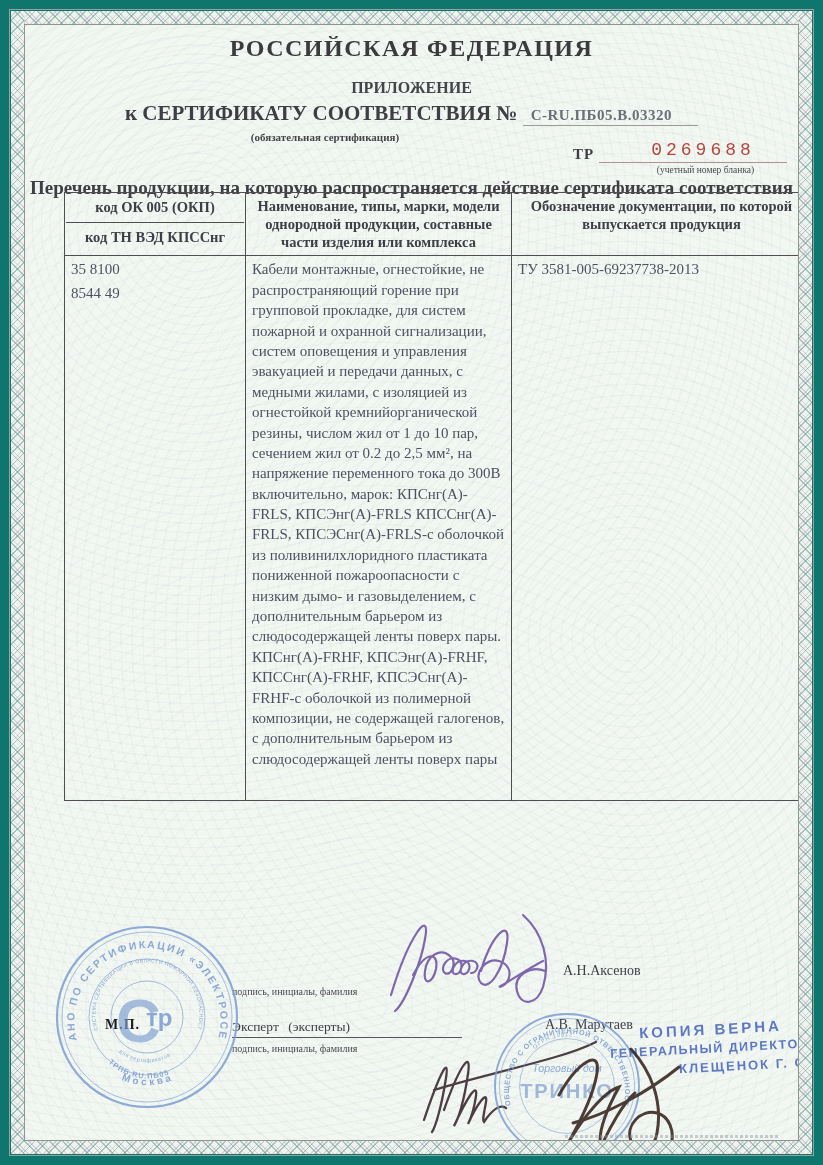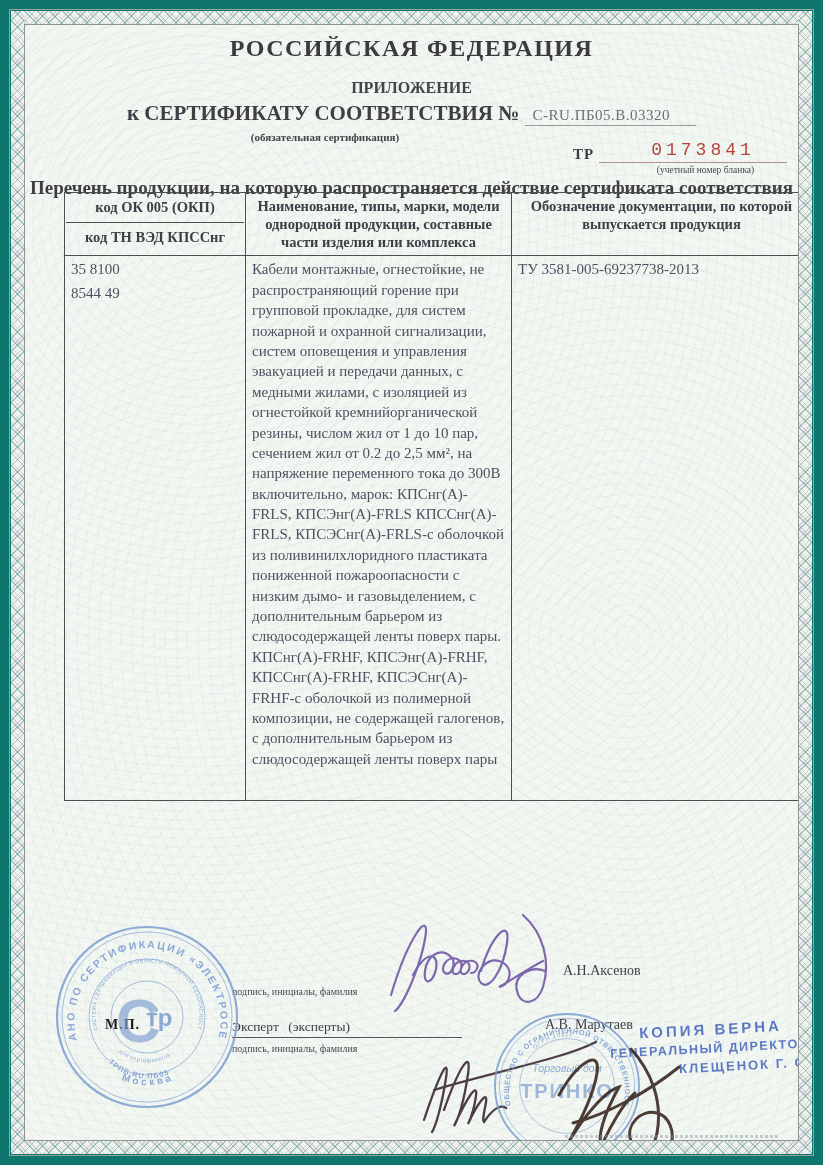--- a/index.html
+++ b/index.html
@@ -26,21 +26,21 @@
     background-image:
       repeating-radial-gradient(circle at 22% 18%, rgba(120,165,185,.07) 0 1.5px, transparent 1.5px 9px),
       repeating-radial-gradient(circle at 78% 55%, rgba(130,180,150,.07) 0 1.5px, transparent 1.5px 11px),
       repeating-radial-gradient(circle at 45% 88%, rgba(150,150,190,.06) 0 1.5px, transparent 1.5px 13px);}
   .abs{position:absolute;}
 
   
   .country{top:10px;left:0;right:0;text-align:center;font-size:24px;font-weight:bold;letter-spacing:1.5px;color:#3b3b3d;}
   .doc-type{top:54px;left:0;right:0;text-align:center;font-size:16px;font-weight:bold;color:#44444a;}
   .cert-line{top:76px;left:0;right:0;text-align:center;font-size:21px;font-weight:bold;color:#3e3e44;}
-  .cert-number{font-size:15px;font-weight:normal;color:#6b6f77;letter-spacing:.5px;border-bottom:1px solid #9a9a9a;padding:0 26px 2px 8px;}
+  .cert-number{font-size:15px;font-weight:bold;color:#6b6f77;letter-spacing:.5px;border-bottom:1px solid #9a9a9a;padding:0 26px 2px 8px;}
   .mandatory{top:106px;left:0;width:600px;text-align:center;font-size:11px;font-weight:bold;color:#44444a;}
   .tr-label{top:121px;left:548px;font-size:15px;font-weight:bold;letter-spacing:1px;color:#3e3e44;}
   .blank-number{top:115px;left:598px;width:160px;text-align:center;font-size:18px;letter-spacing:4px;color:#b5453c;font-family:"Liberation Mono", monospace;}
   .blank-underline{top:137px;left:574px;width:188px;border-top:1px solid #b09090;height:0;}
   .blank-note{top:140px;left:598px;width:165px;text-align:center;font-size:9.5px;color:#4a4a50;}
 
   
   .tbl-caption{top:152px;left:0;right:0;text-align:center;font-size:19px;font-weight:bold;color:#3e3e44;}
   table.products{position:absolute;top:167px;left:19px;width:742px;border-collapse:collapse;table-layout:fixed;margin-left:20px;}
   table.products th, table.products td{border:1.4px solid #4f4f52;vertical-align:top;}
@@ -83,21 +83,21 @@
 
     <div class="abs country">РОССИЙСКАЯ ФЕДЕРАЦИЯ</div>
     <div class="abs doc-type">ПРИЛОЖЕНИЕ</div>
     <div class="abs cert-line">
       <span>к СЕРТИФИКАТУ СООТВЕТСТВИЯ</span>
       <span>№</span>
       <span class="cert-number">C-RU.ПБ05.В.03320</span>
     </div>
     <div class="abs mandatory">(обязательная сертификация)</div>
     <div class="abs tr-label">ТР</div>
-    <div class="abs blank-number">0173841</div>
+    <div class="abs blank-number">0269688</div>
     <div class="abs blank-underline"></div>
     <div class="abs blank-note">(учетный номер бланка)</div>
 
     <div class="abs tbl-caption">Перечень продукции, на которую распространяется действие сертификата соответствия</div>
     <table class="products">
       <tbody>
           <tr>
         <th class="c1">
           <div class="th-txt th-top">код ОК 005 (ОКП)</div>
           <div class="th-txt th-bottom">код ТН ВЭД КПССнг</div>

